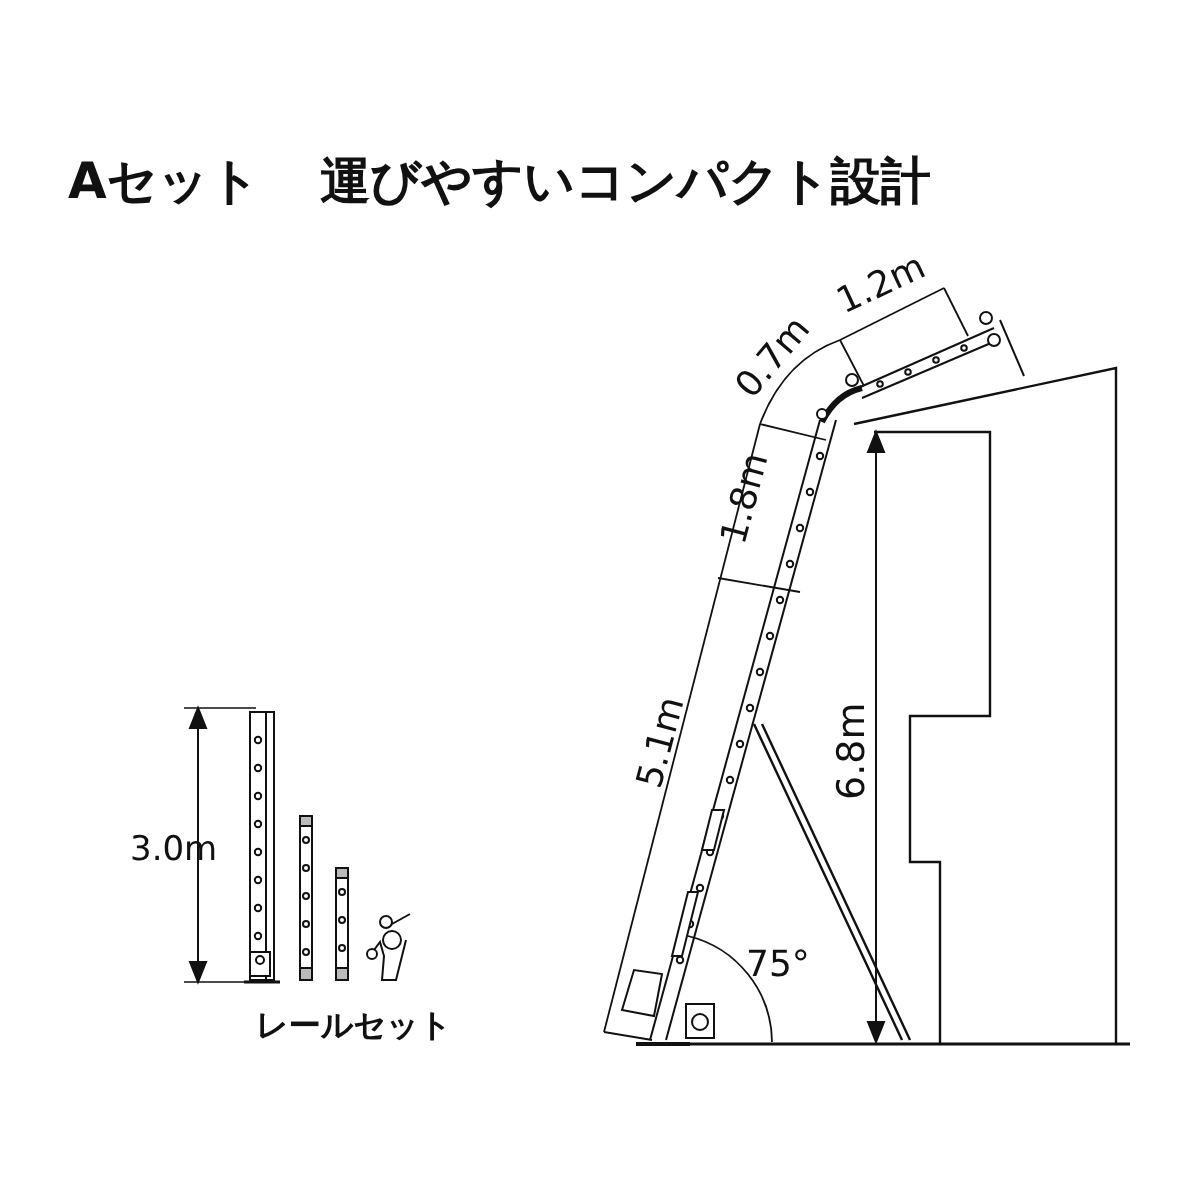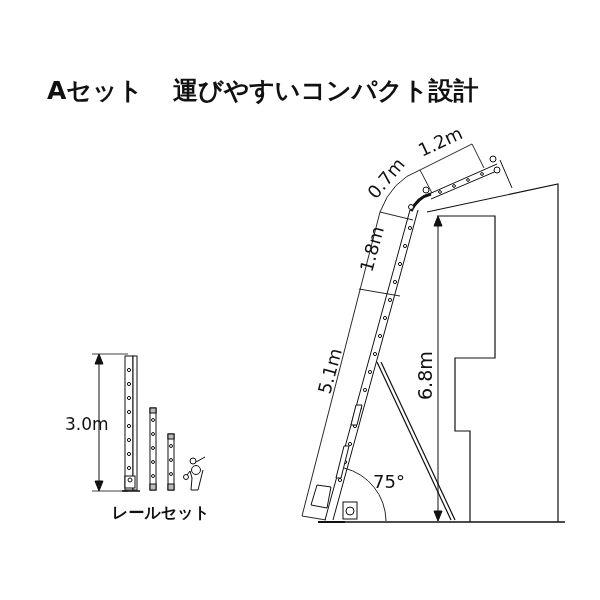--- a/index.html
+++ b/index.html
@@ -1,26 +1,26 @@
 <!DOCTYPE html>
 <html><head>
 <meta charset="utf-8">
 <style>
   html, body { margin: 0; padding: 0; background: #ffffff; }
   body { width: 600px; height: 600px; position: relative; overflow: hidden; font-family: "DejaVu Sans", sans-serif; }
   .title {
     position: absolute; left: 34px; top: 74px;
     font-family: "DejaVu Sans", sans-serif; font-weight: bold;
-    font-size: 25px; color: #111; letter-spacing: 0px; white-space: nowrap; margin-left: 13px;
+    font-size: 25px; color: #111; letter-spacing: 0px; white-space: nowrap;
   }
   .title .gap { display: inline-block; width: 30px; }
   svg.diagram { position: absolute; left: 0; top: 0; }
   .dimtext { font-family: "DejaVu Sans", sans-serif; fill: #111; }
   .rail-label {
-    position: absolute; left: 112px; top: 503px;
+    position: absolute; left: 128px; top: 503px;
     font-family: "DejaVu Sans", sans-serif; font-weight: bold; font-size: 16px; color: #111;
   }
 </style>
 </head>
 <body>
 
 <div class="title">
   <span>Aセット</span><span class="gap"></span><span>運びやすいコンパクト設計</span>
 </div>
 

